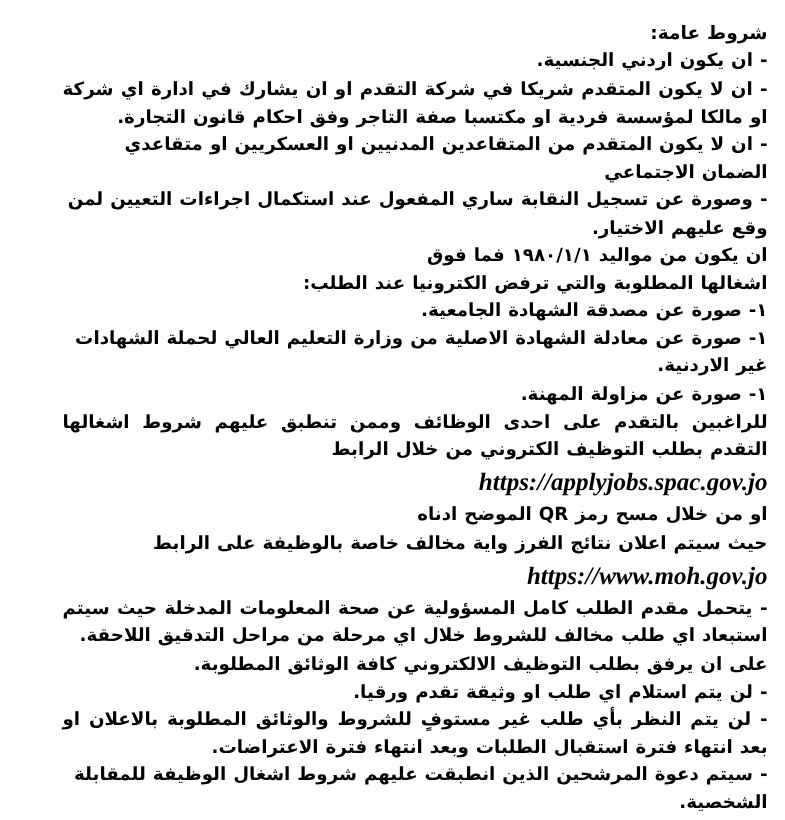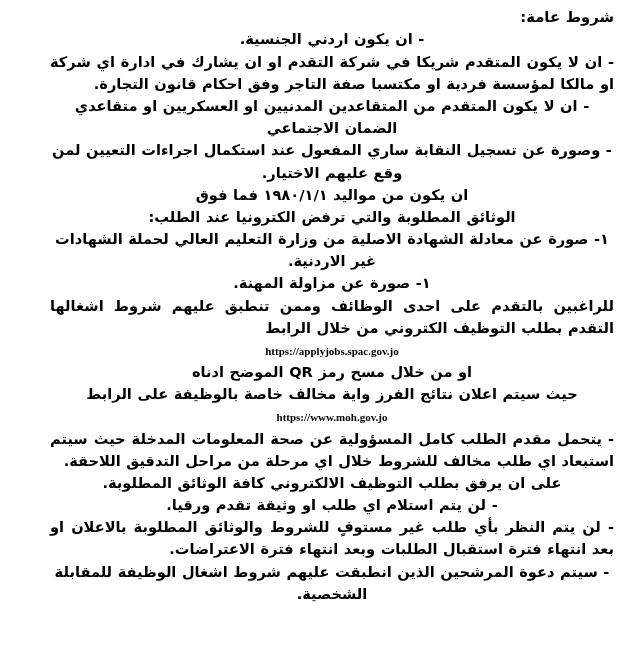--- a/index.html
+++ b/index.html
@@ -11,77 +11,79 @@
     width: 628px;
     height: 656px;
     overflow: hidden;
     font-family: "DejaVu Sans", "Liberation Sans", sans-serif;
     color: #000000;
   }
   .page {
     box-sizing: border-box;
     width: 588px;
     height: 656px;
-    padding: 6px 14px 4px 10px;
+    padding: 16px 14px 4px 10px;
     direction: rtl;
     text-align: right;
     margin-left: 40px;
   }
   .line {
     font-size: 14.6px;
     font-weight: bold;
     line-height: 1.52;
     white-space: normal;
     letter-spacing: 0px;
     word-spacing: 0.5px;
   }
   .line.center {
-    text-align: center;
+    text-align: right;
   }
   .line.justify {
     text-align: justify;
     text-align-last: right;
   }
   .ltr-inline {
     direction: ltr;
     unicode-bidi: embed;
     display: inline-block;
   }
   .blk {
     margin: 0;
   }
   .t-head {
     font-size: 14.8px;
   }
   .link {
     font-family: "Liberation Serif", "DejaVu Serif", serif;
     font-weight: bold;
-    font-size: 11px;
+    font-size: 20px;
+    font-style: italic;
   }
 </style>
 </head>
 <body>
 
 <div class="page">
 
   <p class="line blk t-head">شروط عامة:</p>
 
   <p class="line blk center">- ان يكون اردني الجنسية.</p>
 
   <p class="line blk justify">- ان لا يكون المتقدم شريكا في شركة التقدم او ان يشارك في ادارة اي شركة او مالكا لمؤسسة فردية او مكتسبا صفة التاجر وفق احكام قانون التجارة.</p>
 
   <p class="line blk center">- ان لا يكون المتقدم من المتقاعدين المدنيين او العسكريين او متقاعدي الضمان الاجتماعي</p>
 
   <p class="line blk center">- وصورة عن تسجيل النقابة ساري المفعول عند استكمال اجراءات التعيين لمن وقع عليهم الاختيار.</p>
 
 
   <p class="line blk center">ان يكون من مواليد ١٩٨٠/١/١ فما فوق</p>
 
-  <p class="line blk center">الوثائق المطلوبة والتي ترفض الكترونيا عند الطلب:</p>
+  <p class="line blk center">اشغالها المطلوبة والتي ترفض الكترونيا عند الطلب:</p>
 
+  <p class="line blk center">١- صورة عن مصدقة الشهادة الجامعية.</p>
 
   <p class="line blk center">١- صورة عن معادلة الشهادة الاصلية من وزارة التعليم العالي لحملة الشهادات غير الاردنية.</p>
 
   <p class="line blk center">١- صورة عن مزاولة المهنة.</p>
 
   <p class="line blk justify">للراغبين بالتقدم على احدى الوظائف وممن تنطبق عليهم شروط اشغالها التقدم بطلب التوظيف الكتروني من خلال الرابط</p>
 
   <p class="line blk center">
     <span class="ltr-inline link">https://applyjobs.spac.gov.jo</span>
   </p>

